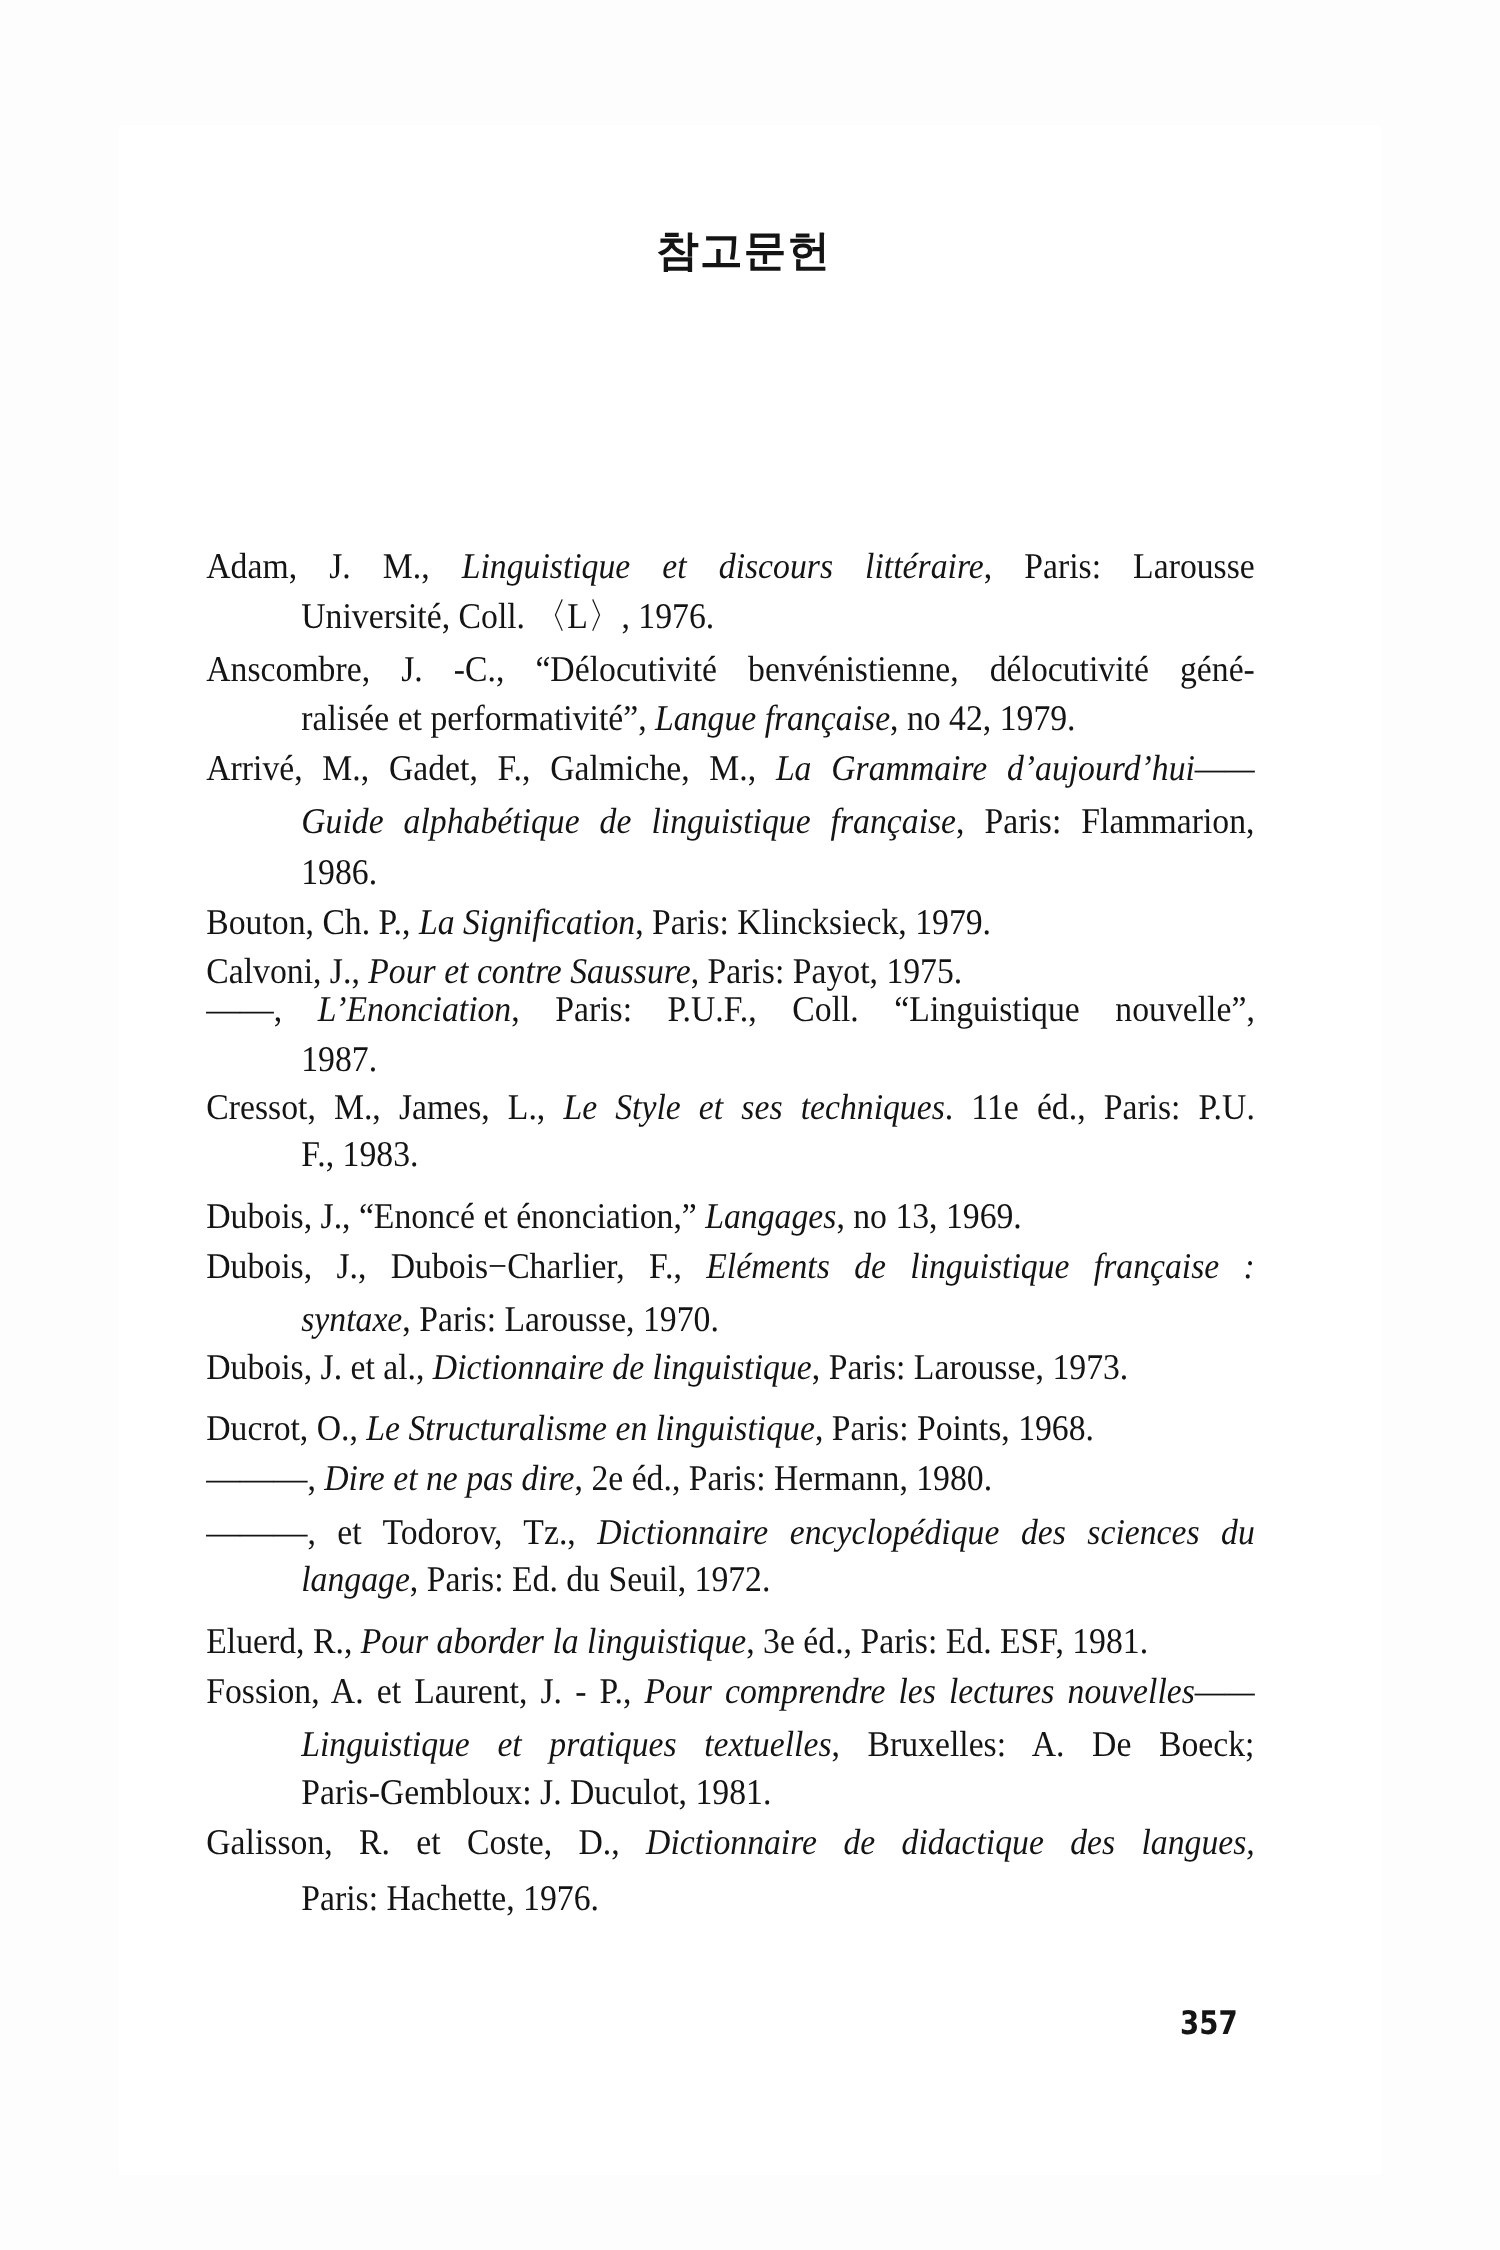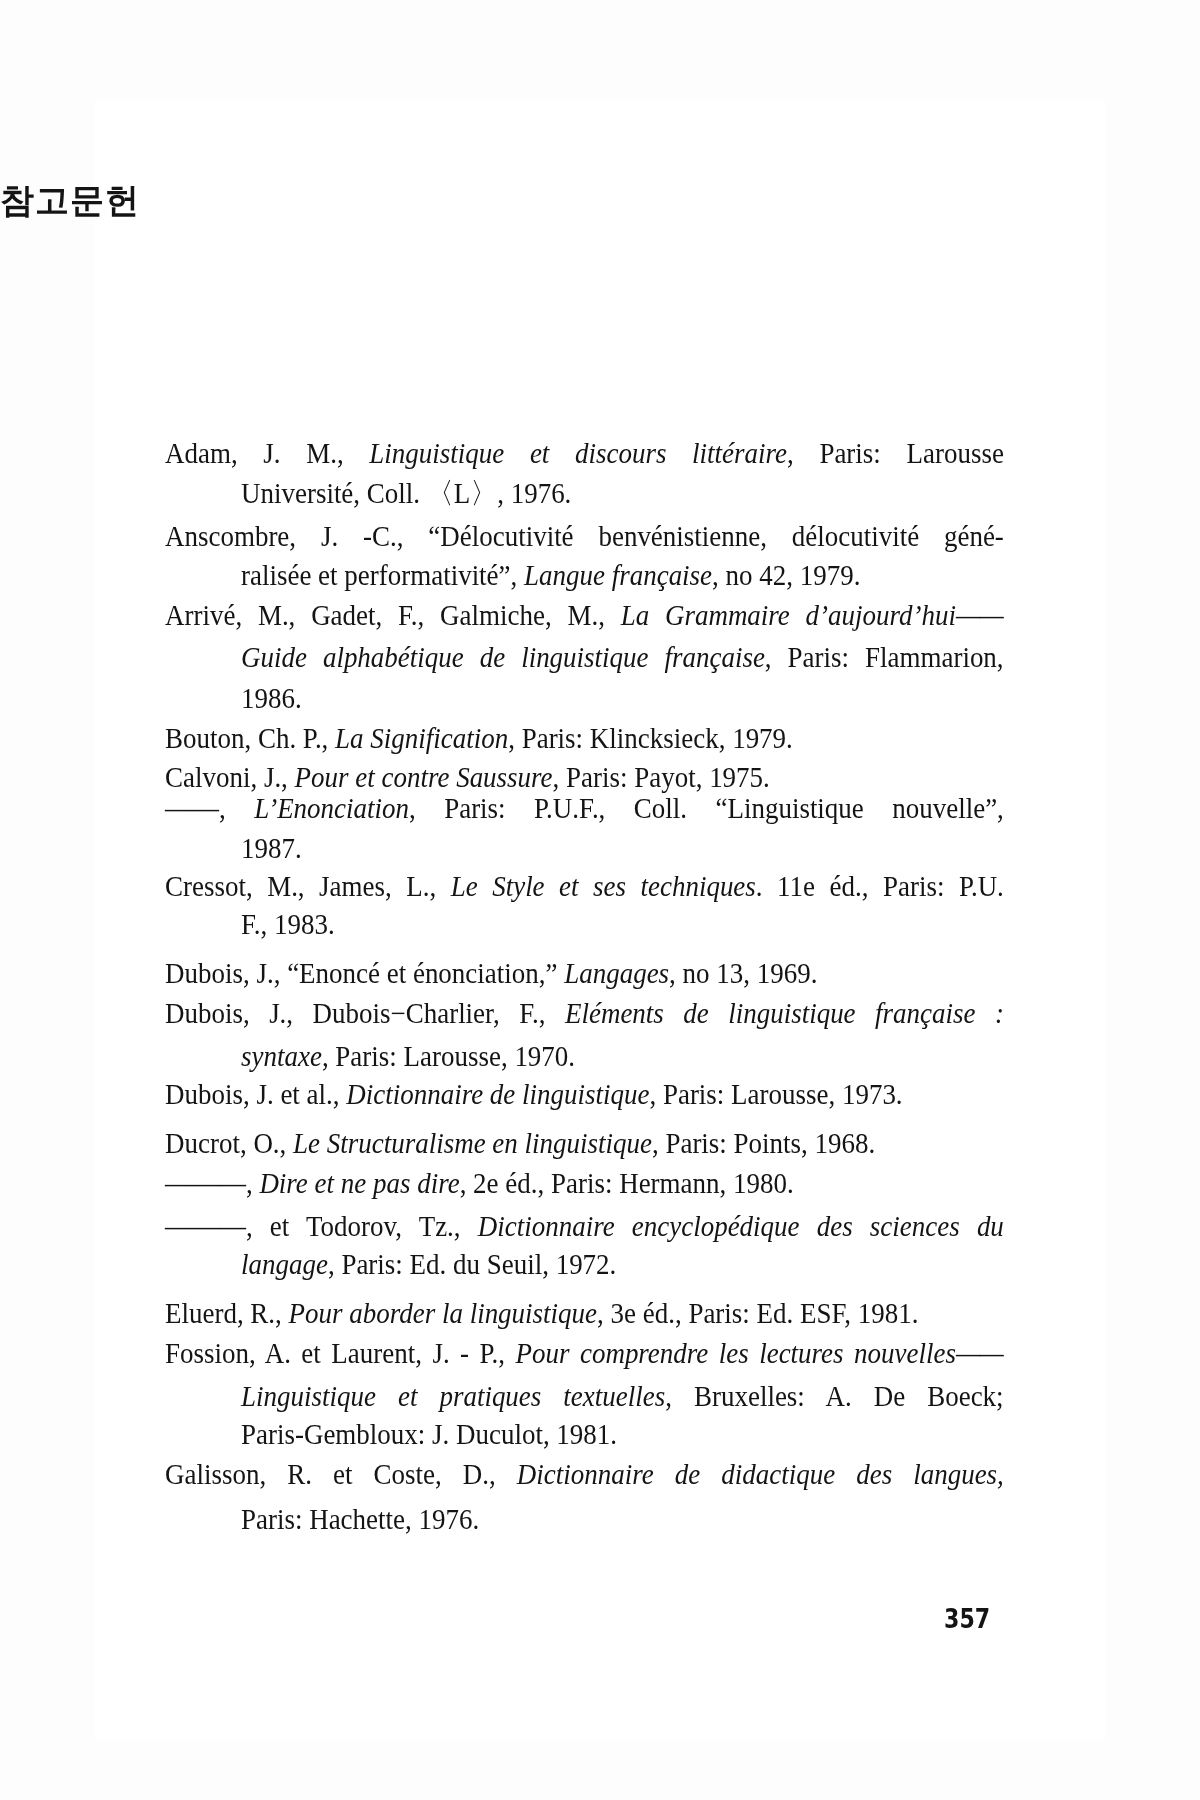--- a/index.html
+++ b/index.html
@@ -6,21 +6,21 @@
   body {
     width: 1200px; height: 1800px; position: relative; overflow: hidden;
     background: #fdfdfd; color: #141414;
     font-family: "Liberation Serif", "DejaVu Serif", serif;
   }
   .page-shade {
     position: absolute; left: 95px; top: 100px; width: 1010px; height: 1640px;
     background: #ffffff;
   }
   .title {
-    position: absolute; top: 178px; left: 0; width: 1190px; 
+    position: absolute; top: 178px; left: 0; width: 1190px; text-align: center;
     font-family: "DejaVu Sans", sans-serif; font-size: 34px; font-weight: bold; letter-spacing: 1px;
   }
   .line {
     position: absolute; left: 165px; width: 840px; font-size: 29px; line-height: 34px;
     white-space: nowrap; transform: scaleX(0.93); transform-origin: left center;
   }
   .line.just { text-align: justify; text-align-last: justify; width: 902px; }
   .line.indent { left: 241px; }
   .line.indent.just { width: 820px; }
   .it { font-style: italic; }

